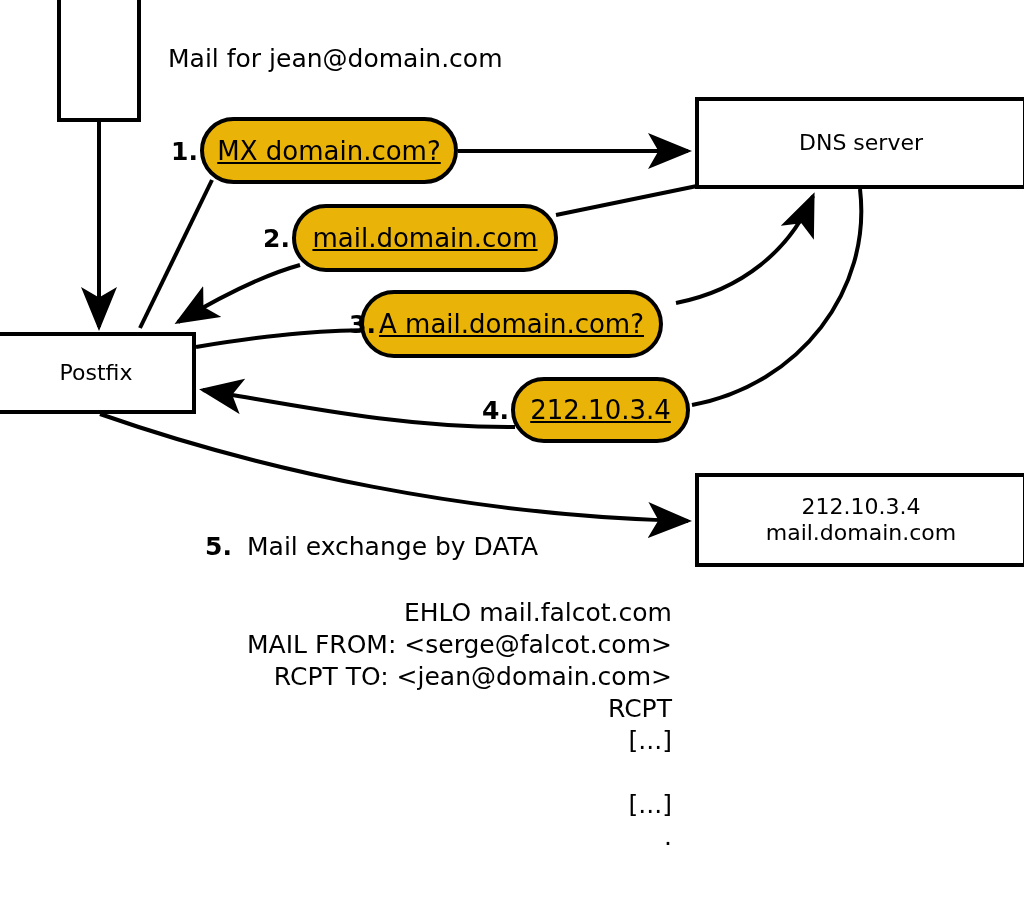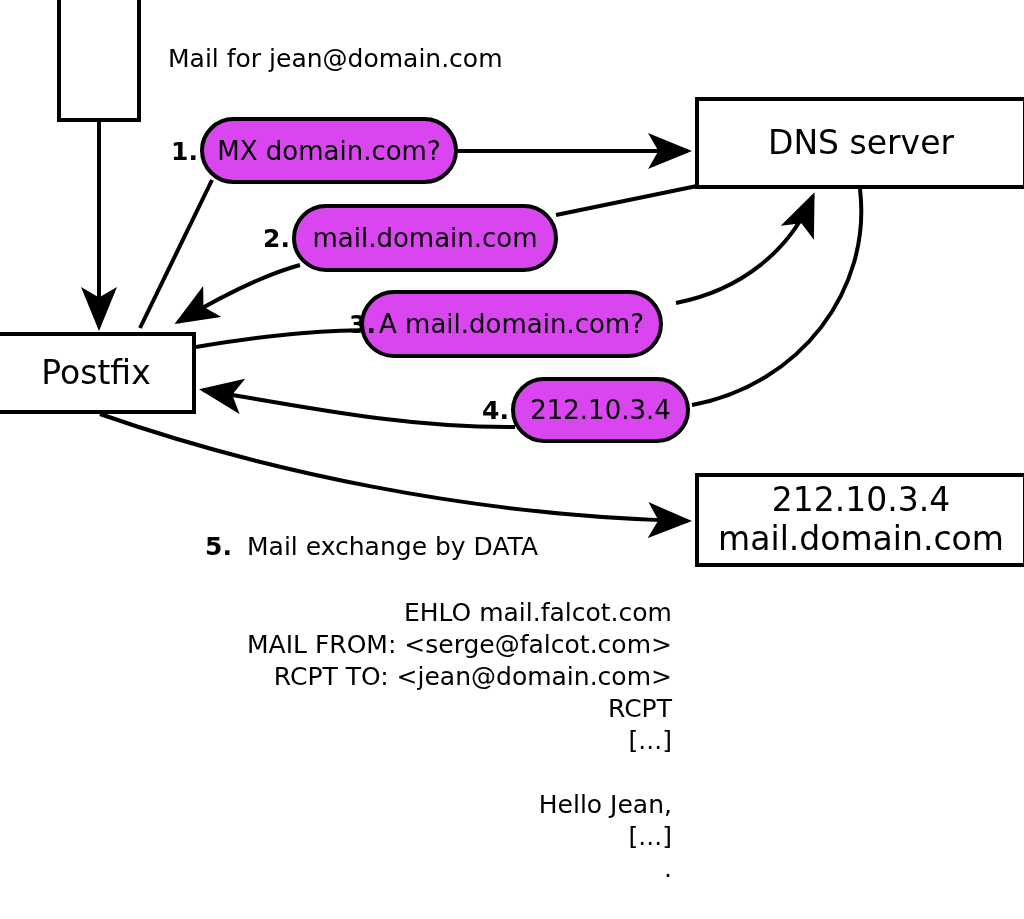--- a/index.html
+++ b/index.html
@@ -34,43 +34,44 @@
     background: #ffffff;
     border: 4px solid #000000;
     display: flex;
     flex-direction: column;
     align-items: center;
     justify-content: center;
     text-align: center;
     z-index: 3;
   }
   .node .line {
-    font-size: 33px;
+    font-size: 22px;
     line-height: 1.18;
     white-space: nowrap;
   }
 
   #node-mail-source { left: 57px;  top: -4px;  width: 84px;  height: 126px; }
   #node-postfix     { left: -4px;  top: 332px; width: 200px; height: 82px;  }
   #node-dns         { left: 695px; top: 97px;  width: 332px; height: 92px;  }
   #node-target      { left: 695px; top: 473px; width: 332px; height: 94px;  }
 
   
   .bubble {
     position: absolute;
     box-sizing: border-box;
-    background: #d946ef;
+    background: #eab308;
     border: 4px solid #000000;
     border-radius: 999px;
     display: flex;
     align-items: center;
     justify-content: center;
     font-size: 26px;
     white-space: nowrap;
     z-index: 4;
+    text-decoration: underline;
   }
   #bubble-1 { left: 200px; top: 117px; width: 258px; height: 67px; }
   #bubble-2 { left: 292px; top: 204px; width: 266px; height: 68px; }
   #bubble-3 { left: 360px; top: 290px; width: 303px; height: 68px; }
   #bubble-4 { left: 511px; top: 377px; width: 179px; height: 66px; }
 
   
   .step-num {
     position: absolute;
     font-size: 25px;
@@ -184,18 +185,17 @@
 
   <div class="free-text" id="step-5-label">Mail exchange by DATA</div>
 
   <div id="smtp-transcript">
       <div class="smtp-line">EHLO mail.falcot.com</div>
       <div class="smtp-line">MAIL FROM: &lt;serge@falcot.com&gt;</div>
       <div class="smtp-line">RCPT TO: &lt;jean@domain.com&gt;</div>
       <div class="smtp-line">RCPT</div>
       <div class="smtp-line">[...]</div>
       <div class="smtp-line"></div>
-      <div class="smtp-line">Hello Jean,</div>
       <div class="smtp-line">[...]</div>
       <div class="smtp-line">.</div>
     </div>
 
 </div>
 
 </body></html>

